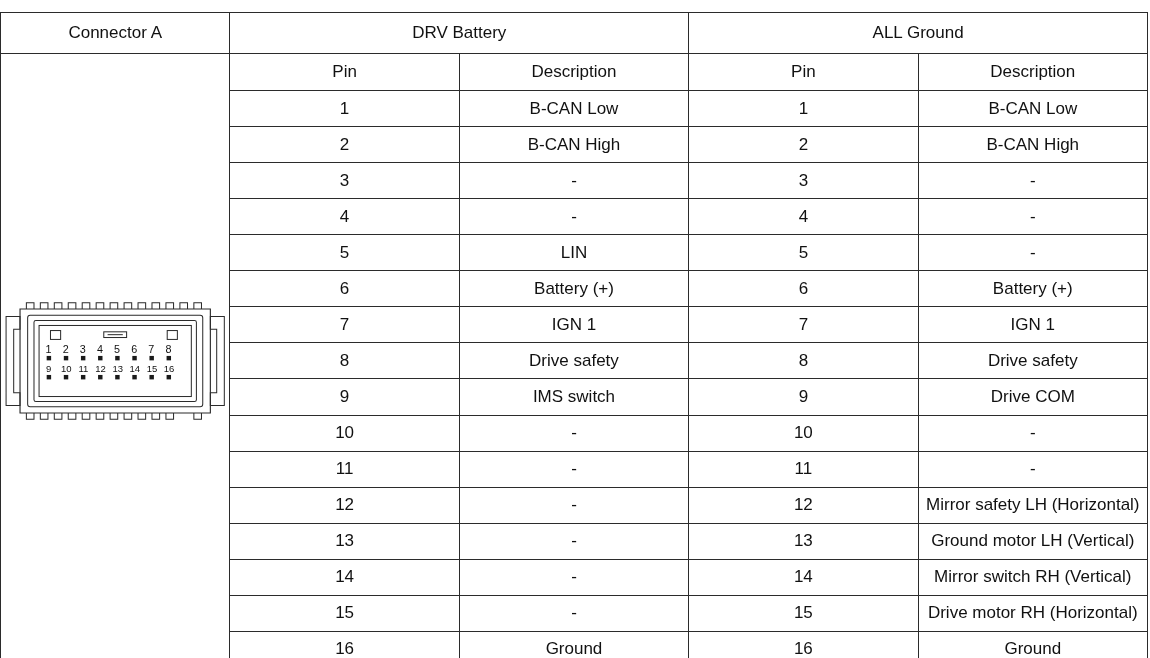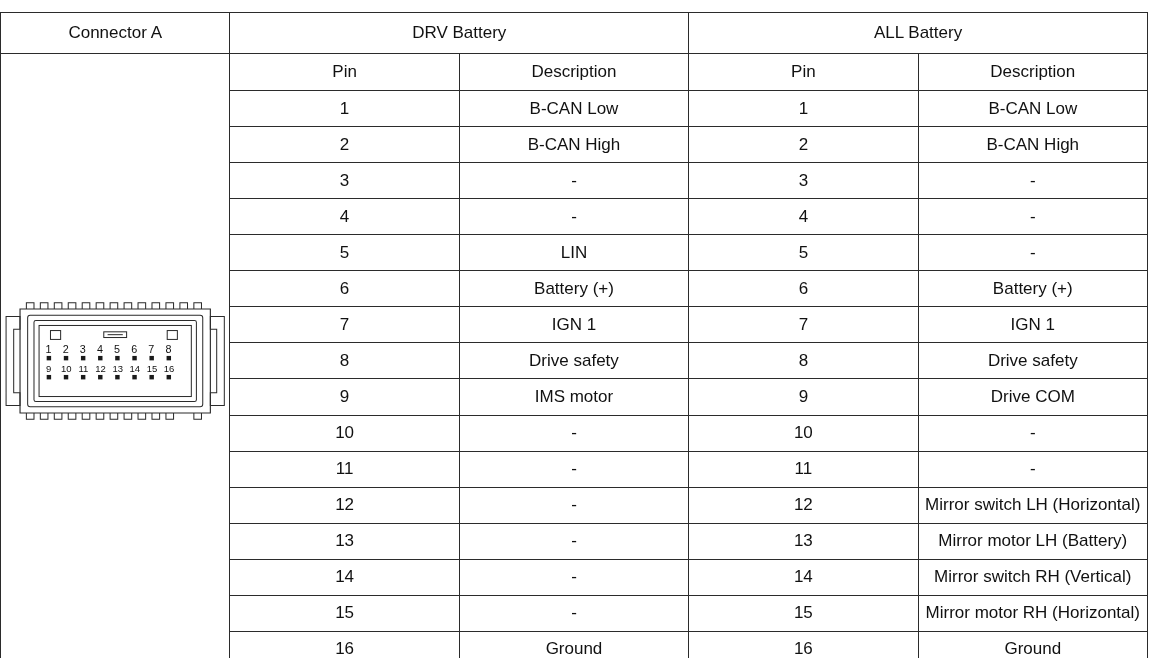--- a/index.html
+++ b/index.html
@@ -71,21 +71,21 @@
 </style>
 </head>
 <body>
 
 <div class="page">
   <table class="pinout">
     <tbody>
       <tr>
         <td class="hdr-connector" colspan="1" rowspan="1">Connector A</td>
         <td class="hdr-group" colspan="2">DRV Battery</td>
-        <td class="hdr-group" colspan="2">ALL Battery</td>
+        <td class="hdr-group" colspan="2">ALL Ground</td>
       </tr>
       <tr>
         <td class="connector-cell" rowspan="17">
           <div class="drawing-wrap">
             <svg width="360" height="200" viewBox="0 0 360 200">
               <g fill="none" stroke="#2b2b2b" stroke-width="1.6">
 
                 <path d="M30,18 L30,182 L330,182 L330,18 Z" stroke-width="1.8"></path>
 
                 <path d="M8,30 L8,170 L30,170 L30,150 L20,150 L20,50 L30,50 L30,30 Z"></path>
@@ -195,59 +195,59 @@
         <td class="row-cell col-desc">IGN 1</td>
       </tr>
       <tr>
         <td class="row-cell col-pin">8</td>
         <td class="row-cell col-desc">Drive safety</td>
         <td class="row-cell col-pin">8</td>
         <td class="row-cell col-desc">Drive safety</td>
       </tr>
       <tr>
         <td class="row-cell col-pin">9</td>
-        <td class="row-cell col-desc">IMS motor</td>
+        <td class="row-cell col-desc">IMS switch</td>
         <td class="row-cell col-pin">9</td>
         <td class="row-cell col-desc">Drive COM</td>
       </tr>
       <tr>
         <td class="row-cell col-pin">10</td>
         <td class="row-cell col-desc">-</td>
         <td class="row-cell col-pin">10</td>
         <td class="row-cell col-desc">-</td>
       </tr>
       <tr>
         <td class="row-cell col-pin">11</td>
         <td class="row-cell col-desc">-</td>
         <td class="row-cell col-pin">11</td>
         <td class="row-cell col-desc">-</td>
       </tr>
       <tr>
         <td class="row-cell col-pin">12</td>
         <td class="row-cell col-desc">-</td>
         <td class="row-cell col-pin">12</td>
-        <td class="row-cell col-desc">Mirror switch LH (Horizontal)</td>
+        <td class="row-cell col-desc">Mirror safety LH (Horizontal)</td>
       </tr>
       <tr>
         <td class="row-cell col-pin">13</td>
         <td class="row-cell col-desc">-</td>
         <td class="row-cell col-pin">13</td>
-        <td class="row-cell col-desc">Mirror motor LH (Battery)</td>
+        <td class="row-cell col-desc">Ground motor LH (Vertical)</td>
       </tr>
       <tr>
         <td class="row-cell col-pin">14</td>
         <td class="row-cell col-desc">-</td>
         <td class="row-cell col-pin">14</td>
         <td class="row-cell col-desc">Mirror switch RH (Vertical)</td>
       </tr>
       <tr>
         <td class="row-cell col-pin">15</td>
         <td class="row-cell col-desc">-</td>
         <td class="row-cell col-pin">15</td>
-        <td class="row-cell col-desc">Mirror motor RH (Horizontal)</td>
+        <td class="row-cell col-desc">Drive motor RH (Horizontal)</td>
       </tr>
       <tr>
         <td class="row-cell col-pin">16</td>
         <td class="row-cell col-desc">Ground</td>
         <td class="row-cell col-pin">16</td>
         <td class="row-cell col-desc">Ground</td>
       </tr>
     </tbody>
   </table>
 </div>

